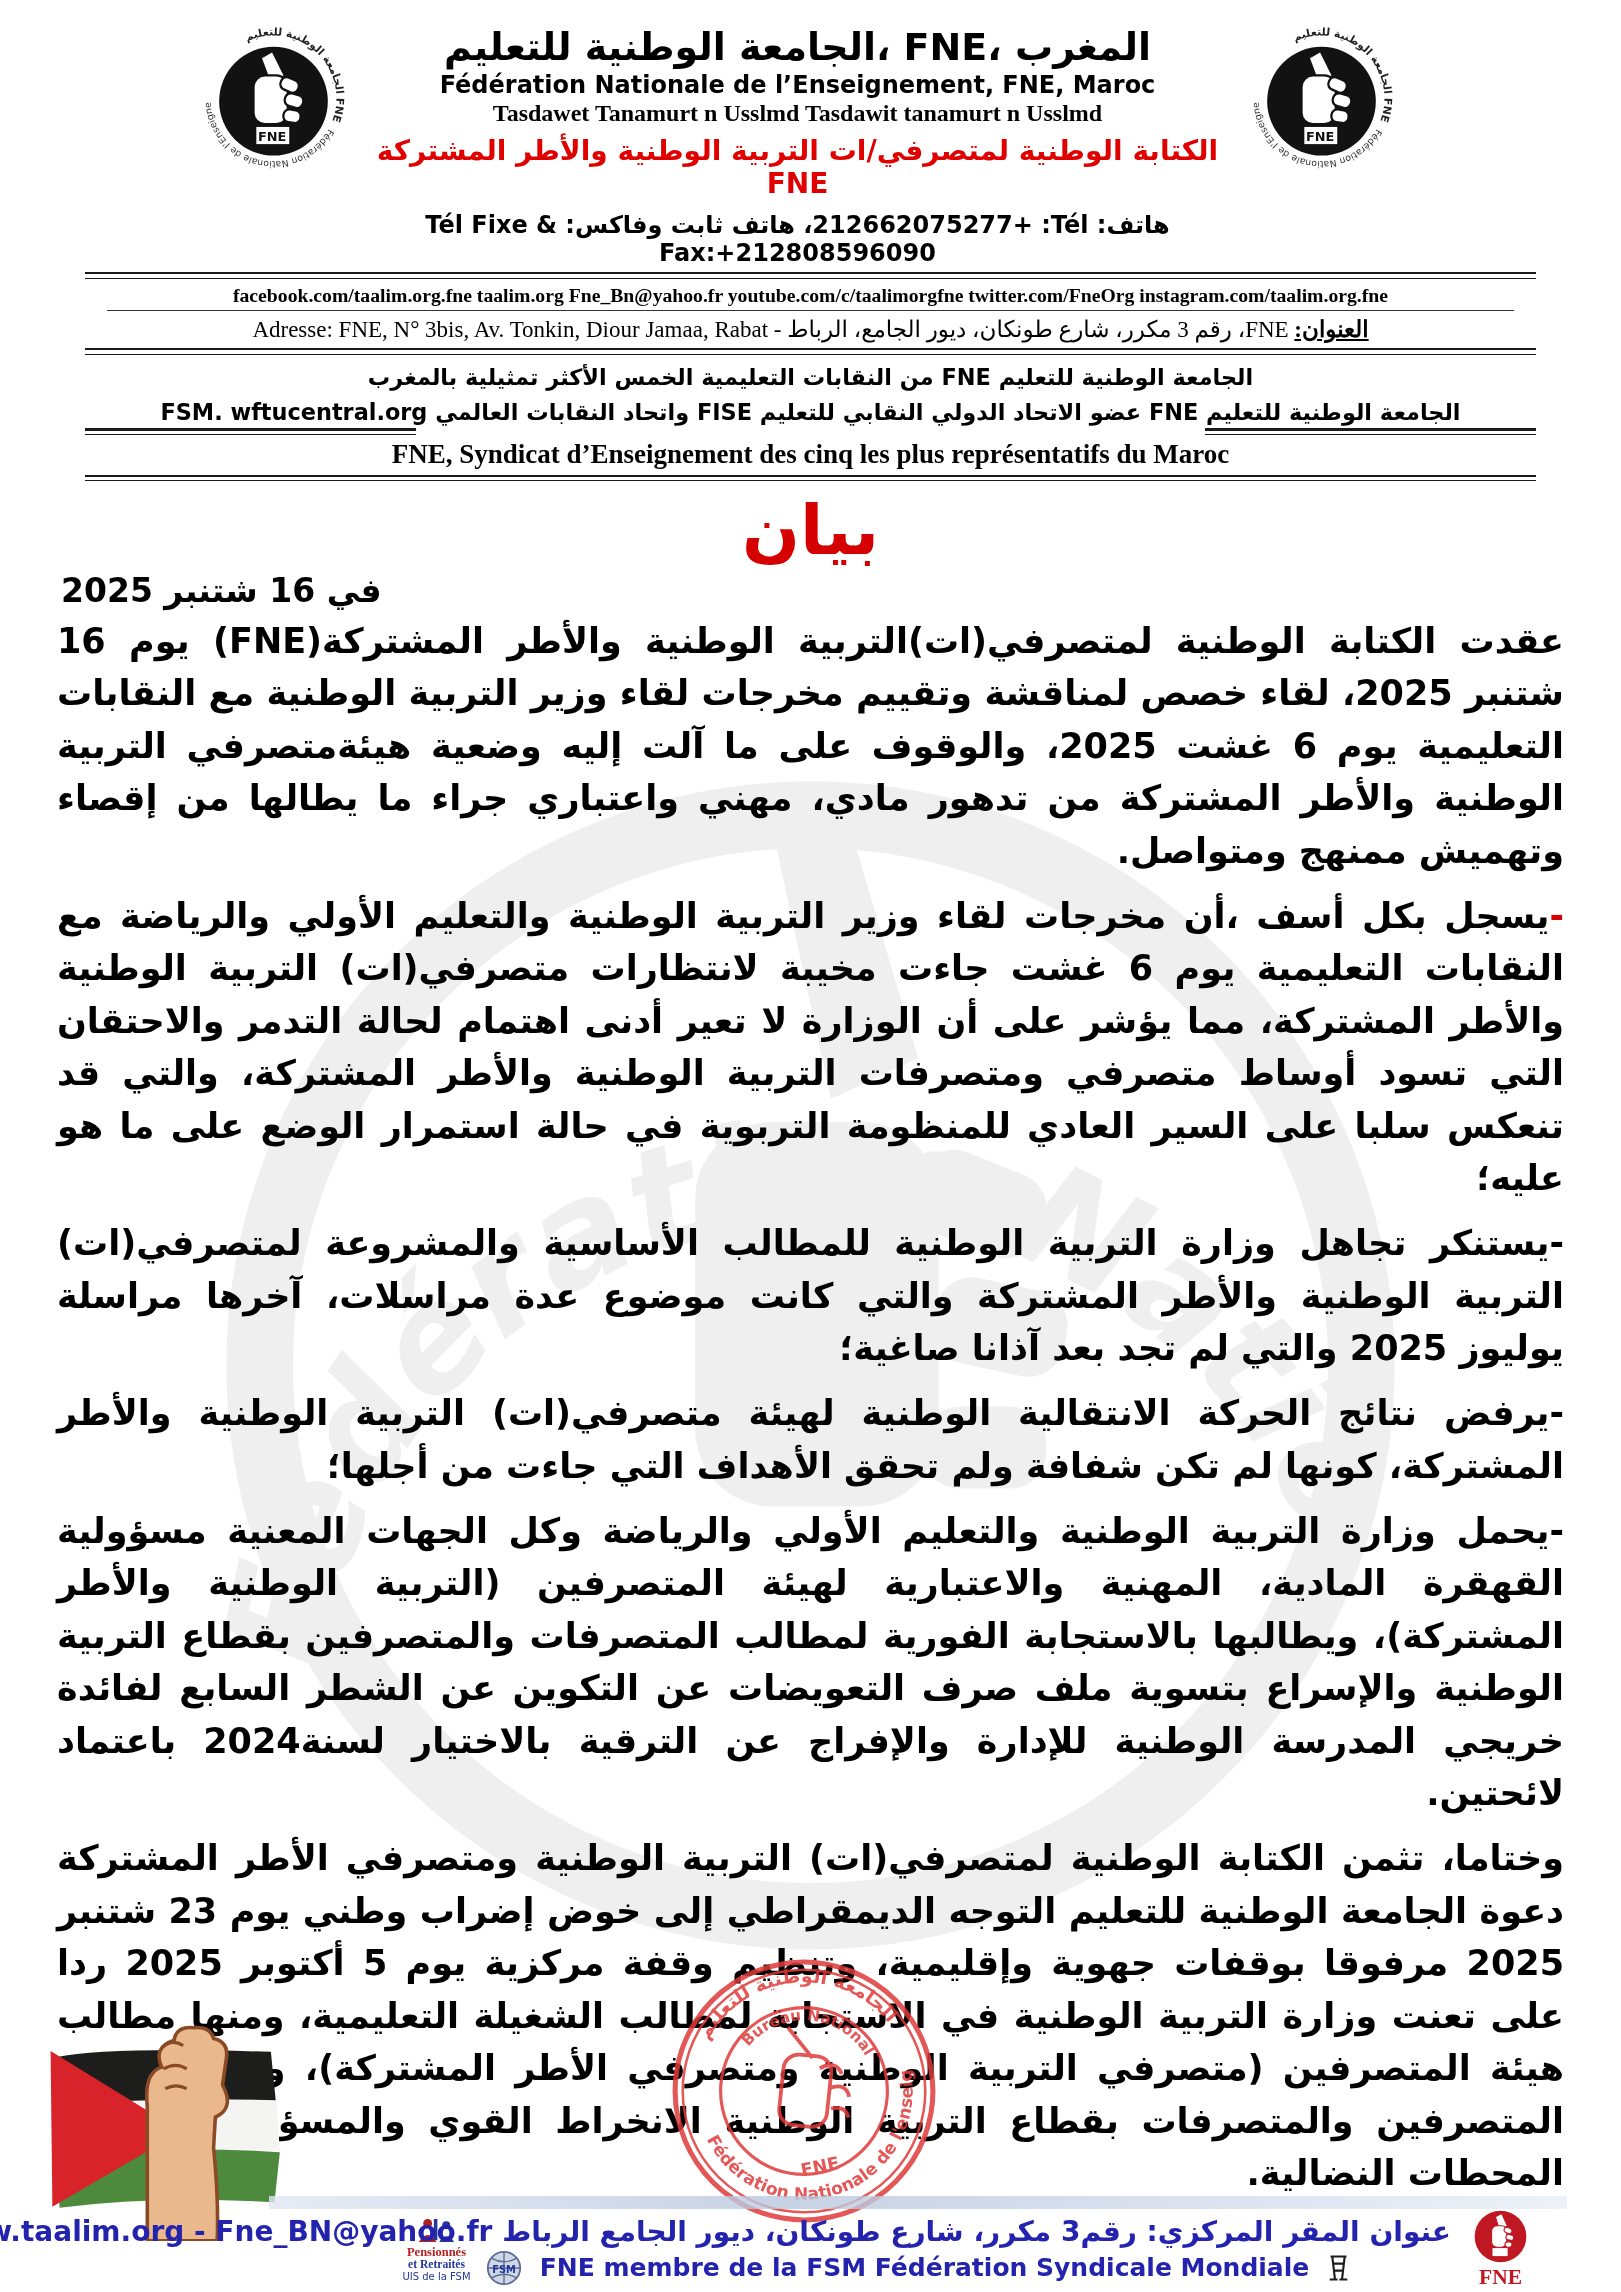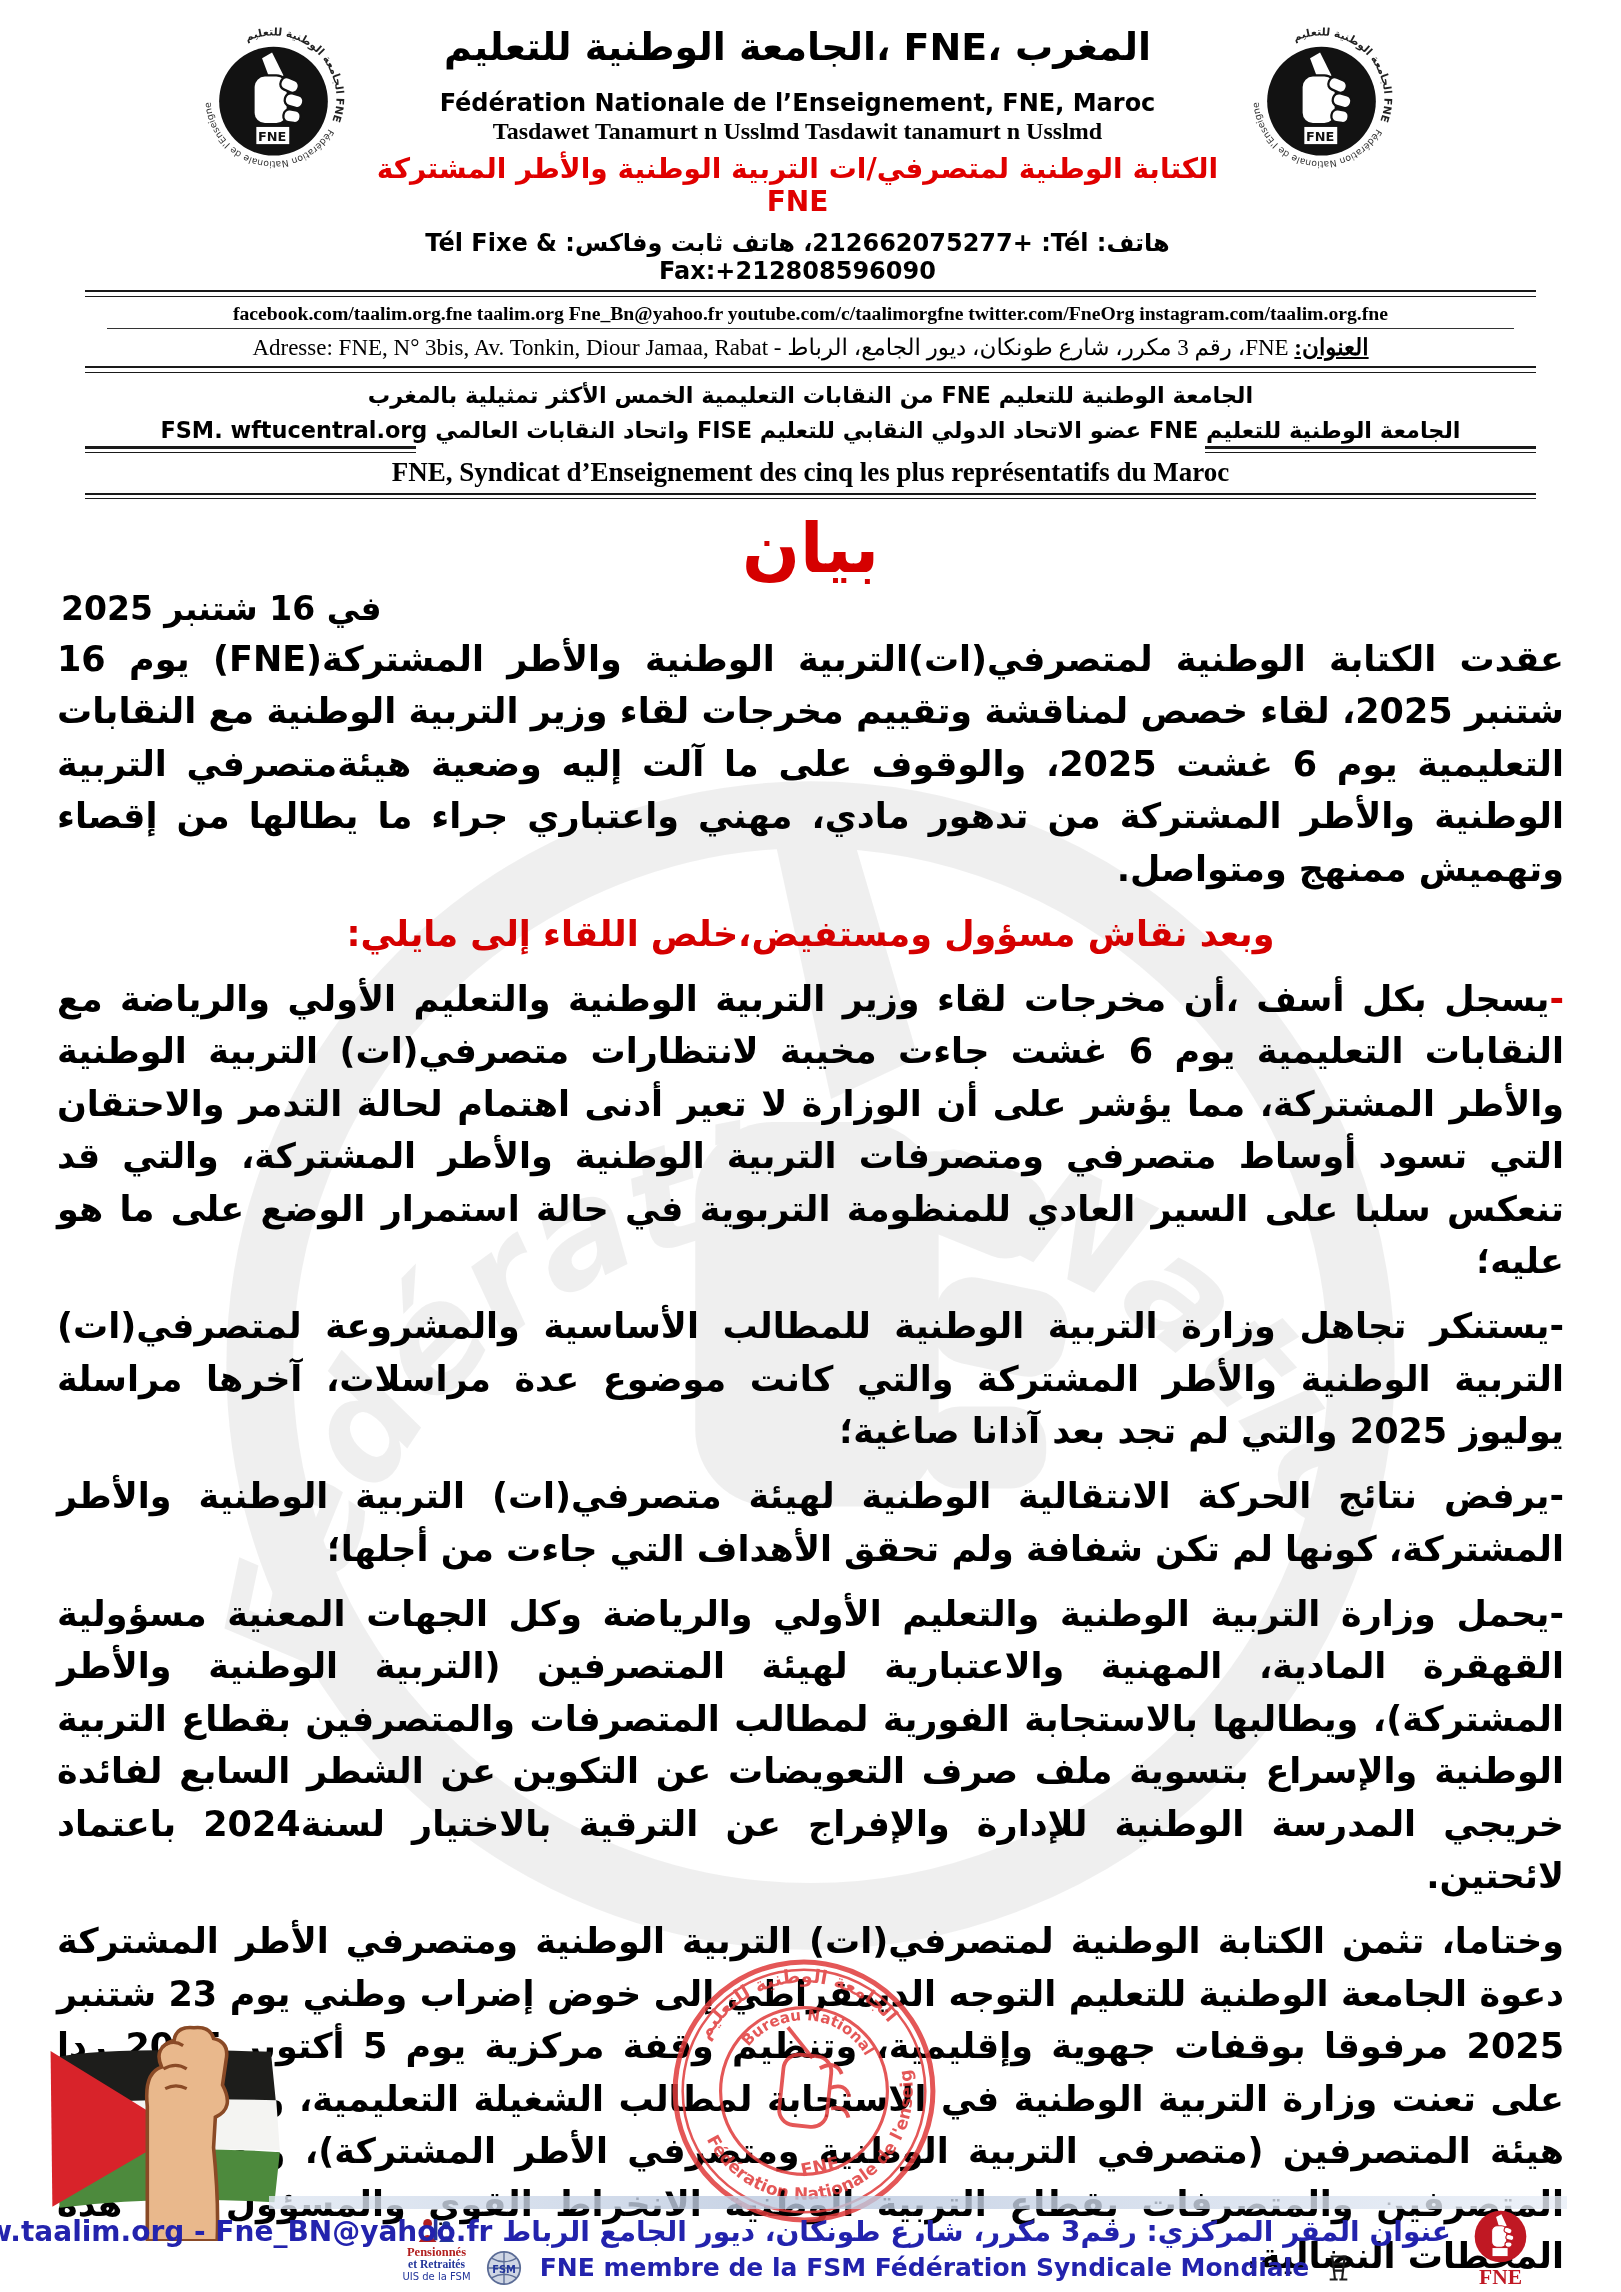--- a/index.html
+++ b/index.html
@@ -3,21 +3,21 @@
 <meta charset="utf-8">
 <style>
   html,body{margin:0;padding:0;background:#9a9a9a;}
   .page{position:relative;width:1621px;height:2293px;background:#ffffff;overflow:hidden;
         font-family:"DejaVu Sans",sans-serif;color:#000;}
   
   .lh-top{display:grid;grid-template-columns:202px 143px 1fr 143px 228px;align-items:flex-start;padding-top:25px;}
   .lh-logo{width:143px;height:161px;}
   .lh-center{grid-column:3;text-align:center;padding:0 10.7px;}
   .t-ar{font-size:38px;font-weight:bold;line-height:1.2;}
-  .t-fr{font-size:24px;font-weight:600;margin-top:18px;}
+  .t-fr{font-size:24px;font-weight:600;margin-top:0;}
   .t-tz{font-family:"Liberation Serif",serif;font-size:24px;font-weight:600;margin-top:1.8px;}
   .t-red{color:#e00000;font-size:28px;font-weight:bold;margin-top:7px;direction:rtl;}
   .t-phone{font-size:24px;font-weight:600;margin-top:10.7px;direction:rtl;}
   .dbl{border-top:2.7px solid #1a1a1a;border-bottom:1.8px solid #1a1a1a;height:3.6px;margin:5.4px 85px 0;}
   .sgl{border-top:1.8px solid #333;margin:2.7px 107px 0;}
   .soc{font-family:"Liberation Serif",serif;font-size:19.7px;font-weight:bold;text-align:center;margin-top:5.4px;}
   .addr{font-family:"Liberation Serif",serif;font-size:23px;text-align:center;direction:rtl;margin-top:4.5px;}
   .addr u{font-weight:bold;}
   .arln{font-size:22.4px;font-weight:bold;text-align:center;direction:rtl;margin-top:9px;}
   .partial{display:flex;justify-content:space-between;margin:3.6px 85px 0;}
@@ -118,21 +118,20 @@
     <div class="frln1">FNE, Syndicat d’Enseignement des cinq les plus représentatifs du Maroc</div>
     <div class="dbl"></div>
   </header>
 
   <main>
     <h1 class="title">بيان</h1>
     <div class="date">في 16 شتنبر 2025</div>
 
     <div class="doc">
       <p>عقدت الكتابة الوطنية لمتصرفي(ات)التربية الوطنية والأطر المشتركة(FNE) يوم 16 شتنبر 2025، لقاء خصص لمناقشة وتقييم مخرجات لقاء وزير التربية الوطنية مع النقابات التعليمية يوم 6 غشت 2025، والوقوف على ما آلت إليه وضعية هيئةمتصرفي التربية الوطنية والأطر المشتركة من تدهور مادي، مهني واعتباري جراء ما يطالها من إقصاء وتهميش ممنهج ومتواصل.</p>
-      <p class="red-center">وبعد نقاش مسؤول ومستفيض،خلص اللقاء إلى مايلي:</p>
       <p><span class="red">-</span><span>يسجل بكل أسف ،أن مخرجات لقاء وزير التربية الوطنية والتعليم الأولي والرياضة مع النقابات التعليمية يوم 6 غشت جاءت مخيبة لانتظارات متصرفي(ات) التربية الوطنية والأطر المشتركة، مما يؤشر على أن الوزارة لا تعير أدنى اهتمام لحالة التدمر والاحتقان التي تسود أوساط متصرفي ومتصرفات التربية الوطنية والأطر المشتركة، والتي قد تنعكس سلبا على السير العادي للمنظومة التربوية في حالة استمرار الوضع على ما هو عليه؛</span></p>
       <p>-يستنكر تجاهل وزارة التربية الوطنية للمطالب الأساسية والمشروعة لمتصرفي(ات) التربية الوطنية والأطر المشتركة والتي  كانت موضوع عدة مراسلات، آخرها مراسلة يوليوز 2025 والتي لم تجد بعد آذانا صاغية؛</p>
       <p>-يرفض نتائج الحركة الانتقالية الوطنية لهيئة  متصرفي(ات) التربية الوطنية والأطر المشتركة، كونها لم تكن شفافة ولم تحقق الأهداف التي جاءت من أجلها؛</p>
       <p>-يحمل وزارة التربية الوطنية والتعليم الأولي والرياضة وكل الجهات المعنية مسؤولية القهقرة المادية، المهنية والاعتبارية لهيئة المتصرفين (التربية الوطنية والأطر المشتركة)، ويطالبها بالاستجابة الفورية لمطالب المتصرفات والمتصرفين بقطاع التربية الوطنية والإسراع بتسوية ملف صرف التعويضات عن التكوين عن الشطر السابع لفائدة  خريجي المدرسة الوطنية للإدارة والإفراج عن الترقية بالاختيار لسنة2024 باعتماد لائحتين.</p>
       <p>وختاما، تثمن  الكتابة  الوطنية  لمتصرفي(ات) التربية الوطنية ومتصرفي الأطر المشتركة دعوة الجامعة الوطنية للتعليم التوجه الديمقراطي إلى خوض إضراب وطني يوم 23 شتنبر 2025 مرفوقا بوقفات جهوية وإقليمية، وتنظيم وقفة مركزية يوم 5 أكتوبر 2025 ردا على تعنت وزارة التربية الوطنية في الاستجابة لمطالب الشغيلة التعليمية، ومنها مطالب هيئة المتصرفين (متصرفي التربية الوطنية ومتصرفي الأطر المشتركة)، وتهيب بجميع المتصرفين والمتصرفات بقطاع التربية الوطنية الانخراط القوي والمسؤول في هذه المحطات النضالية.</p>
     </div>
 
   </main>
 
   <svg class="watermark" viewBox="0 0 500 600">

